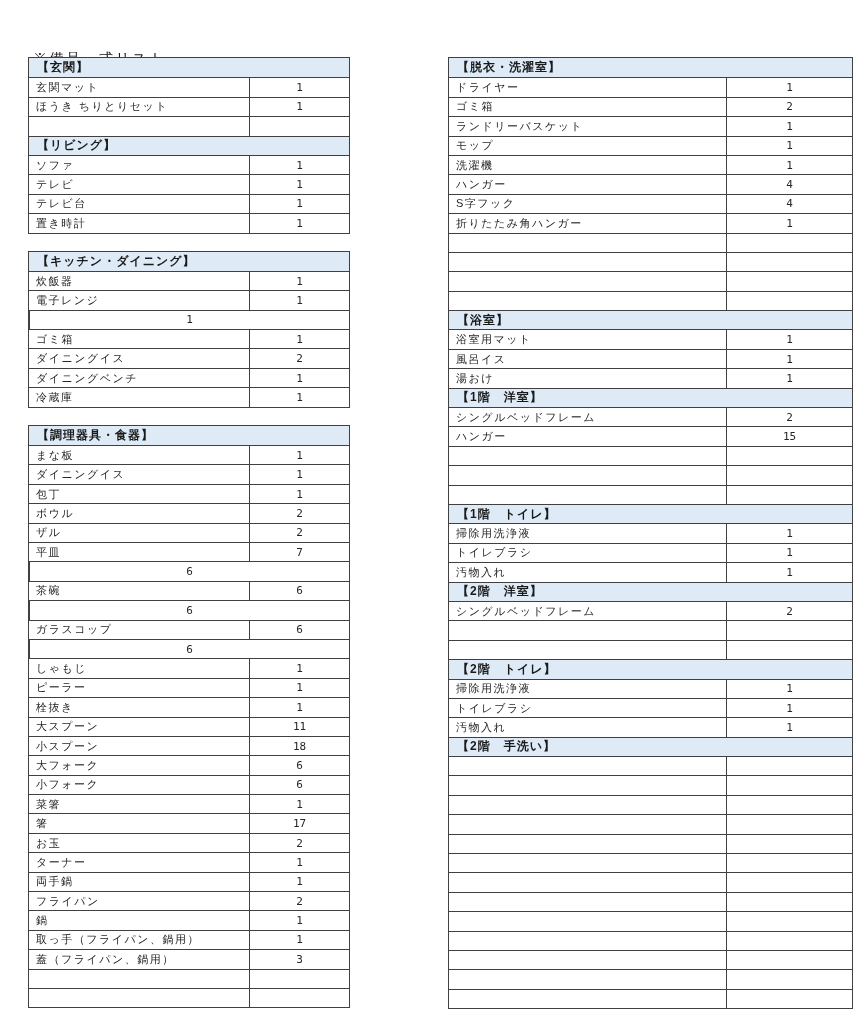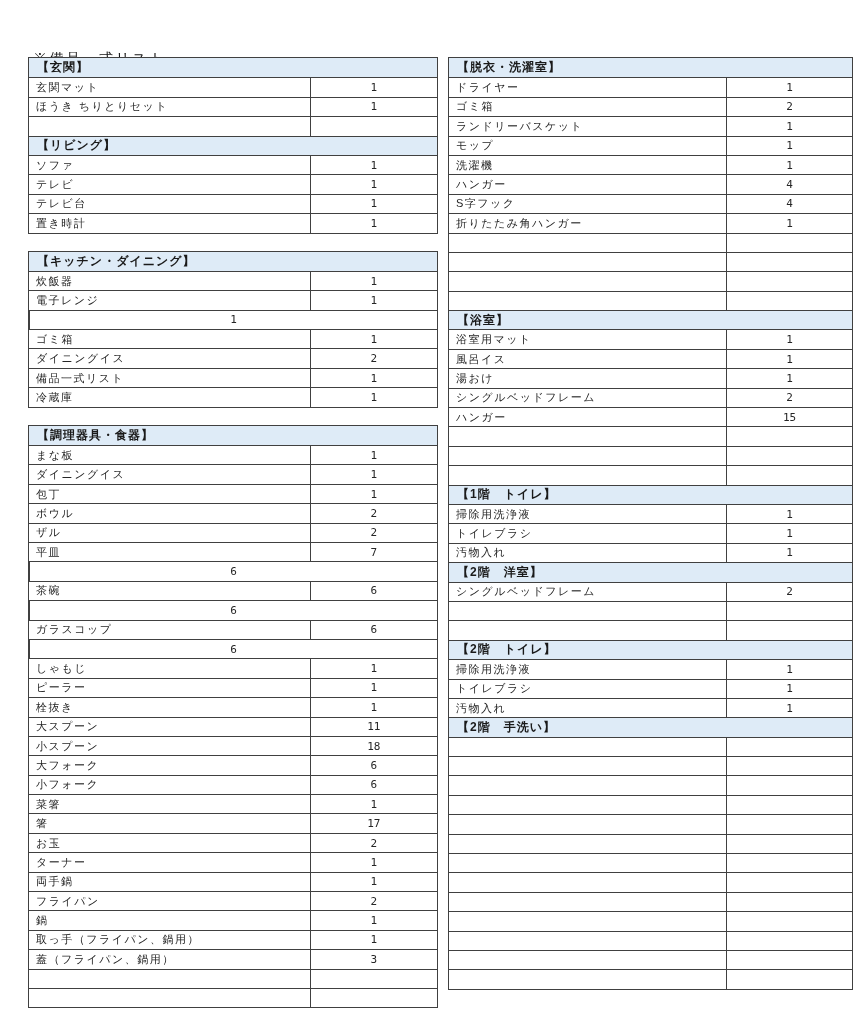--- a/index.html
+++ b/index.html
@@ -14,21 +14,21 @@
     font-family:"Liberation Sans",sans-serif;
     position:relative;
     overflow:hidden;
   }
   .title{
     position:absolute;left:33px;top:10px;
     font-size:14px;font-weight:normal;color:#111111;
     letter-spacing:2.5px;white-space:nowrap;margin-top:40px;
   }
   .col{position:absolute;top:57px;}
-  .col-left{left:28px;width:410px;text-align:right;}
+  .col-left{left:28px;width:322px;text-align:right;}
   .col-right{left:448px;width:405px;}
   .tbl{
     border:1px solid var(--bd);
     margin-bottom:17px;
     background:#ffffff;
   }
   .row{
     display:flex;
     height:19.4px;
     box-sizing:border-box;
@@ -125,21 +125,21 @@
       </div>
       <div class="row item">
         <div class="cell label">ゴミ箱</div>
         <div class="cell qty">1</div>
       </div>
       <div class="row item">
         <div class="cell label">ダイニングイス</div>
         <div class="cell qty">2</div>
       </div>
       <div class="row item">
-        <div class="cell label">備品一式リスト</div>
+        <div class="cell label">ダイニングベンチ</div>
         <div class="cell qty">1</div>
       </div>
       <div class="row item">
         <div class="cell label">冷蔵庫</div>
         <div class="cell qty">1</div>
       </div>
     </div>
     <div class="tbl">
       <div class="row header">
         <span>【調理器具・食器】</span>
@@ -320,20 +320,23 @@
         <div class="cell qty">1</div>
       </div>
       <div class="row item">
         <div class="cell label">風呂イス</div>
         <div class="cell qty">1</div>
       </div>
       <div class="row item">
         <div class="cell label">湯おけ</div>
         <div class="cell qty">1</div>
       </div>
+      <div class="row header">
+        <span>【1階　洋室】</span>
+      </div>
       <div class="row item">
         <div class="cell label">シングルベッドフレーム</div>
         <div class="cell qty">2</div>
       </div>
       <div class="row item">
         <div class="cell label">ハンガー</div>
         <div class="cell qty">15</div>
       </div>
       <div class="row empty">
         <div class="cell label"></div>

